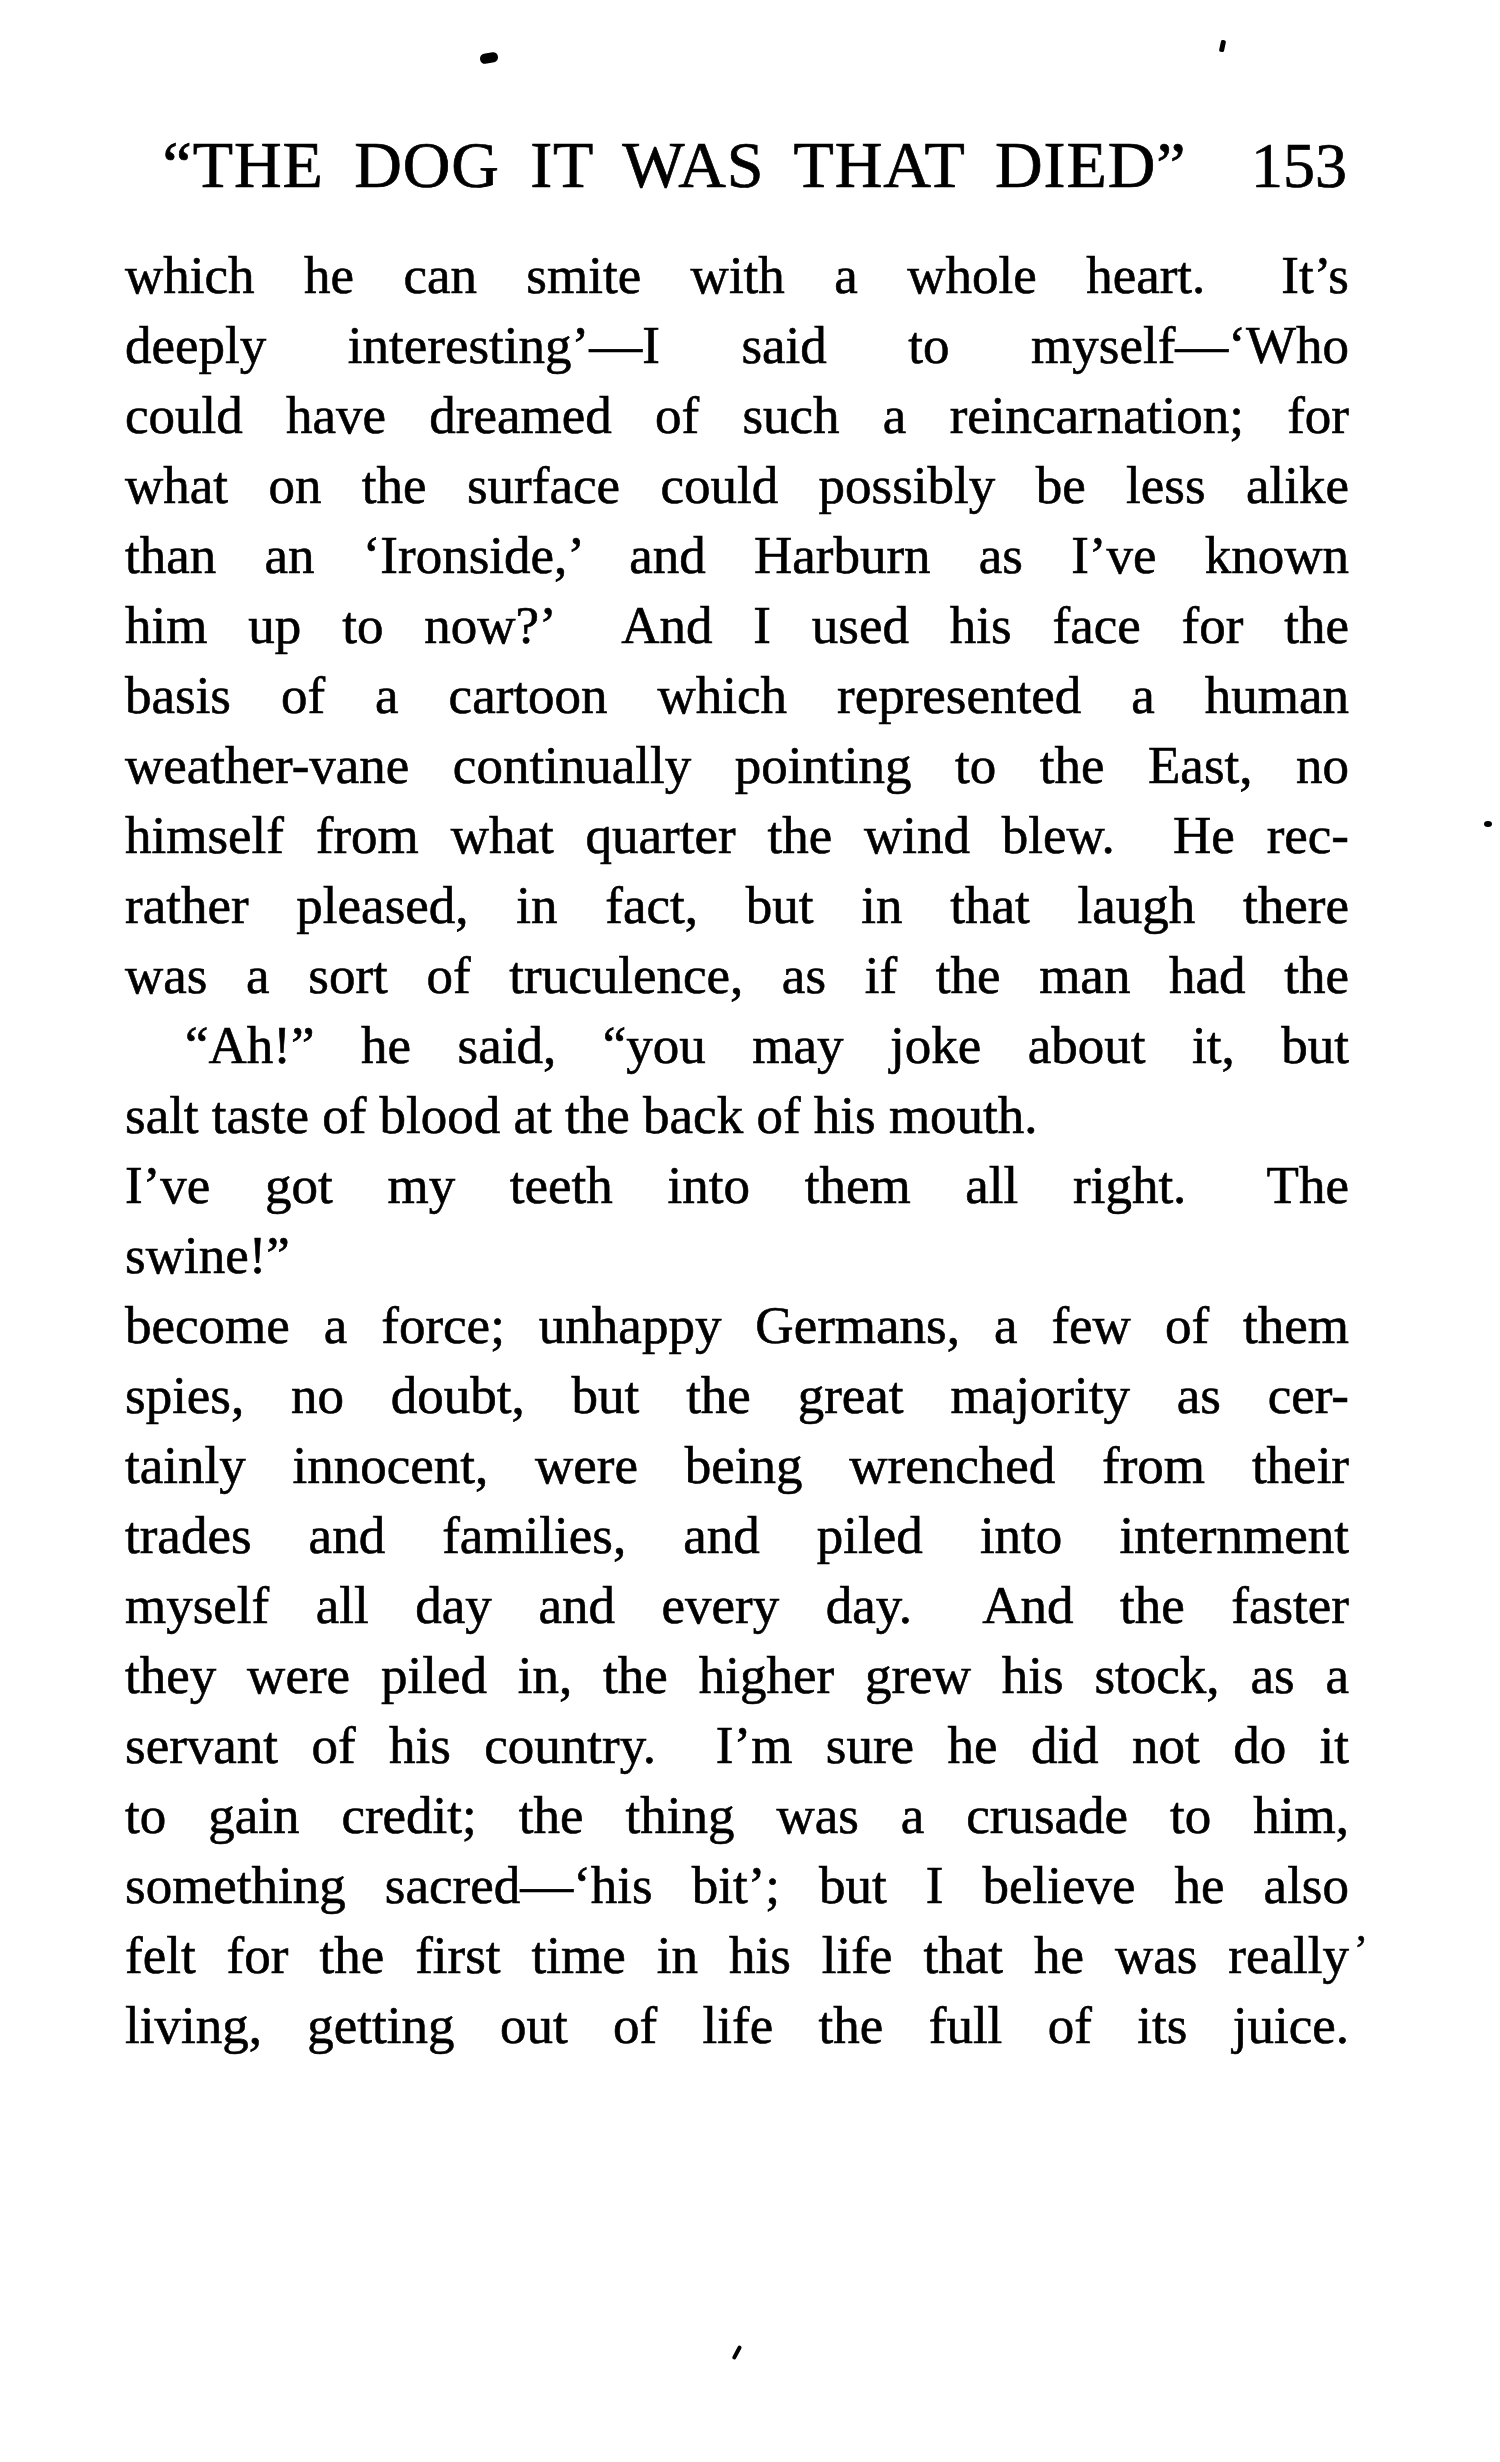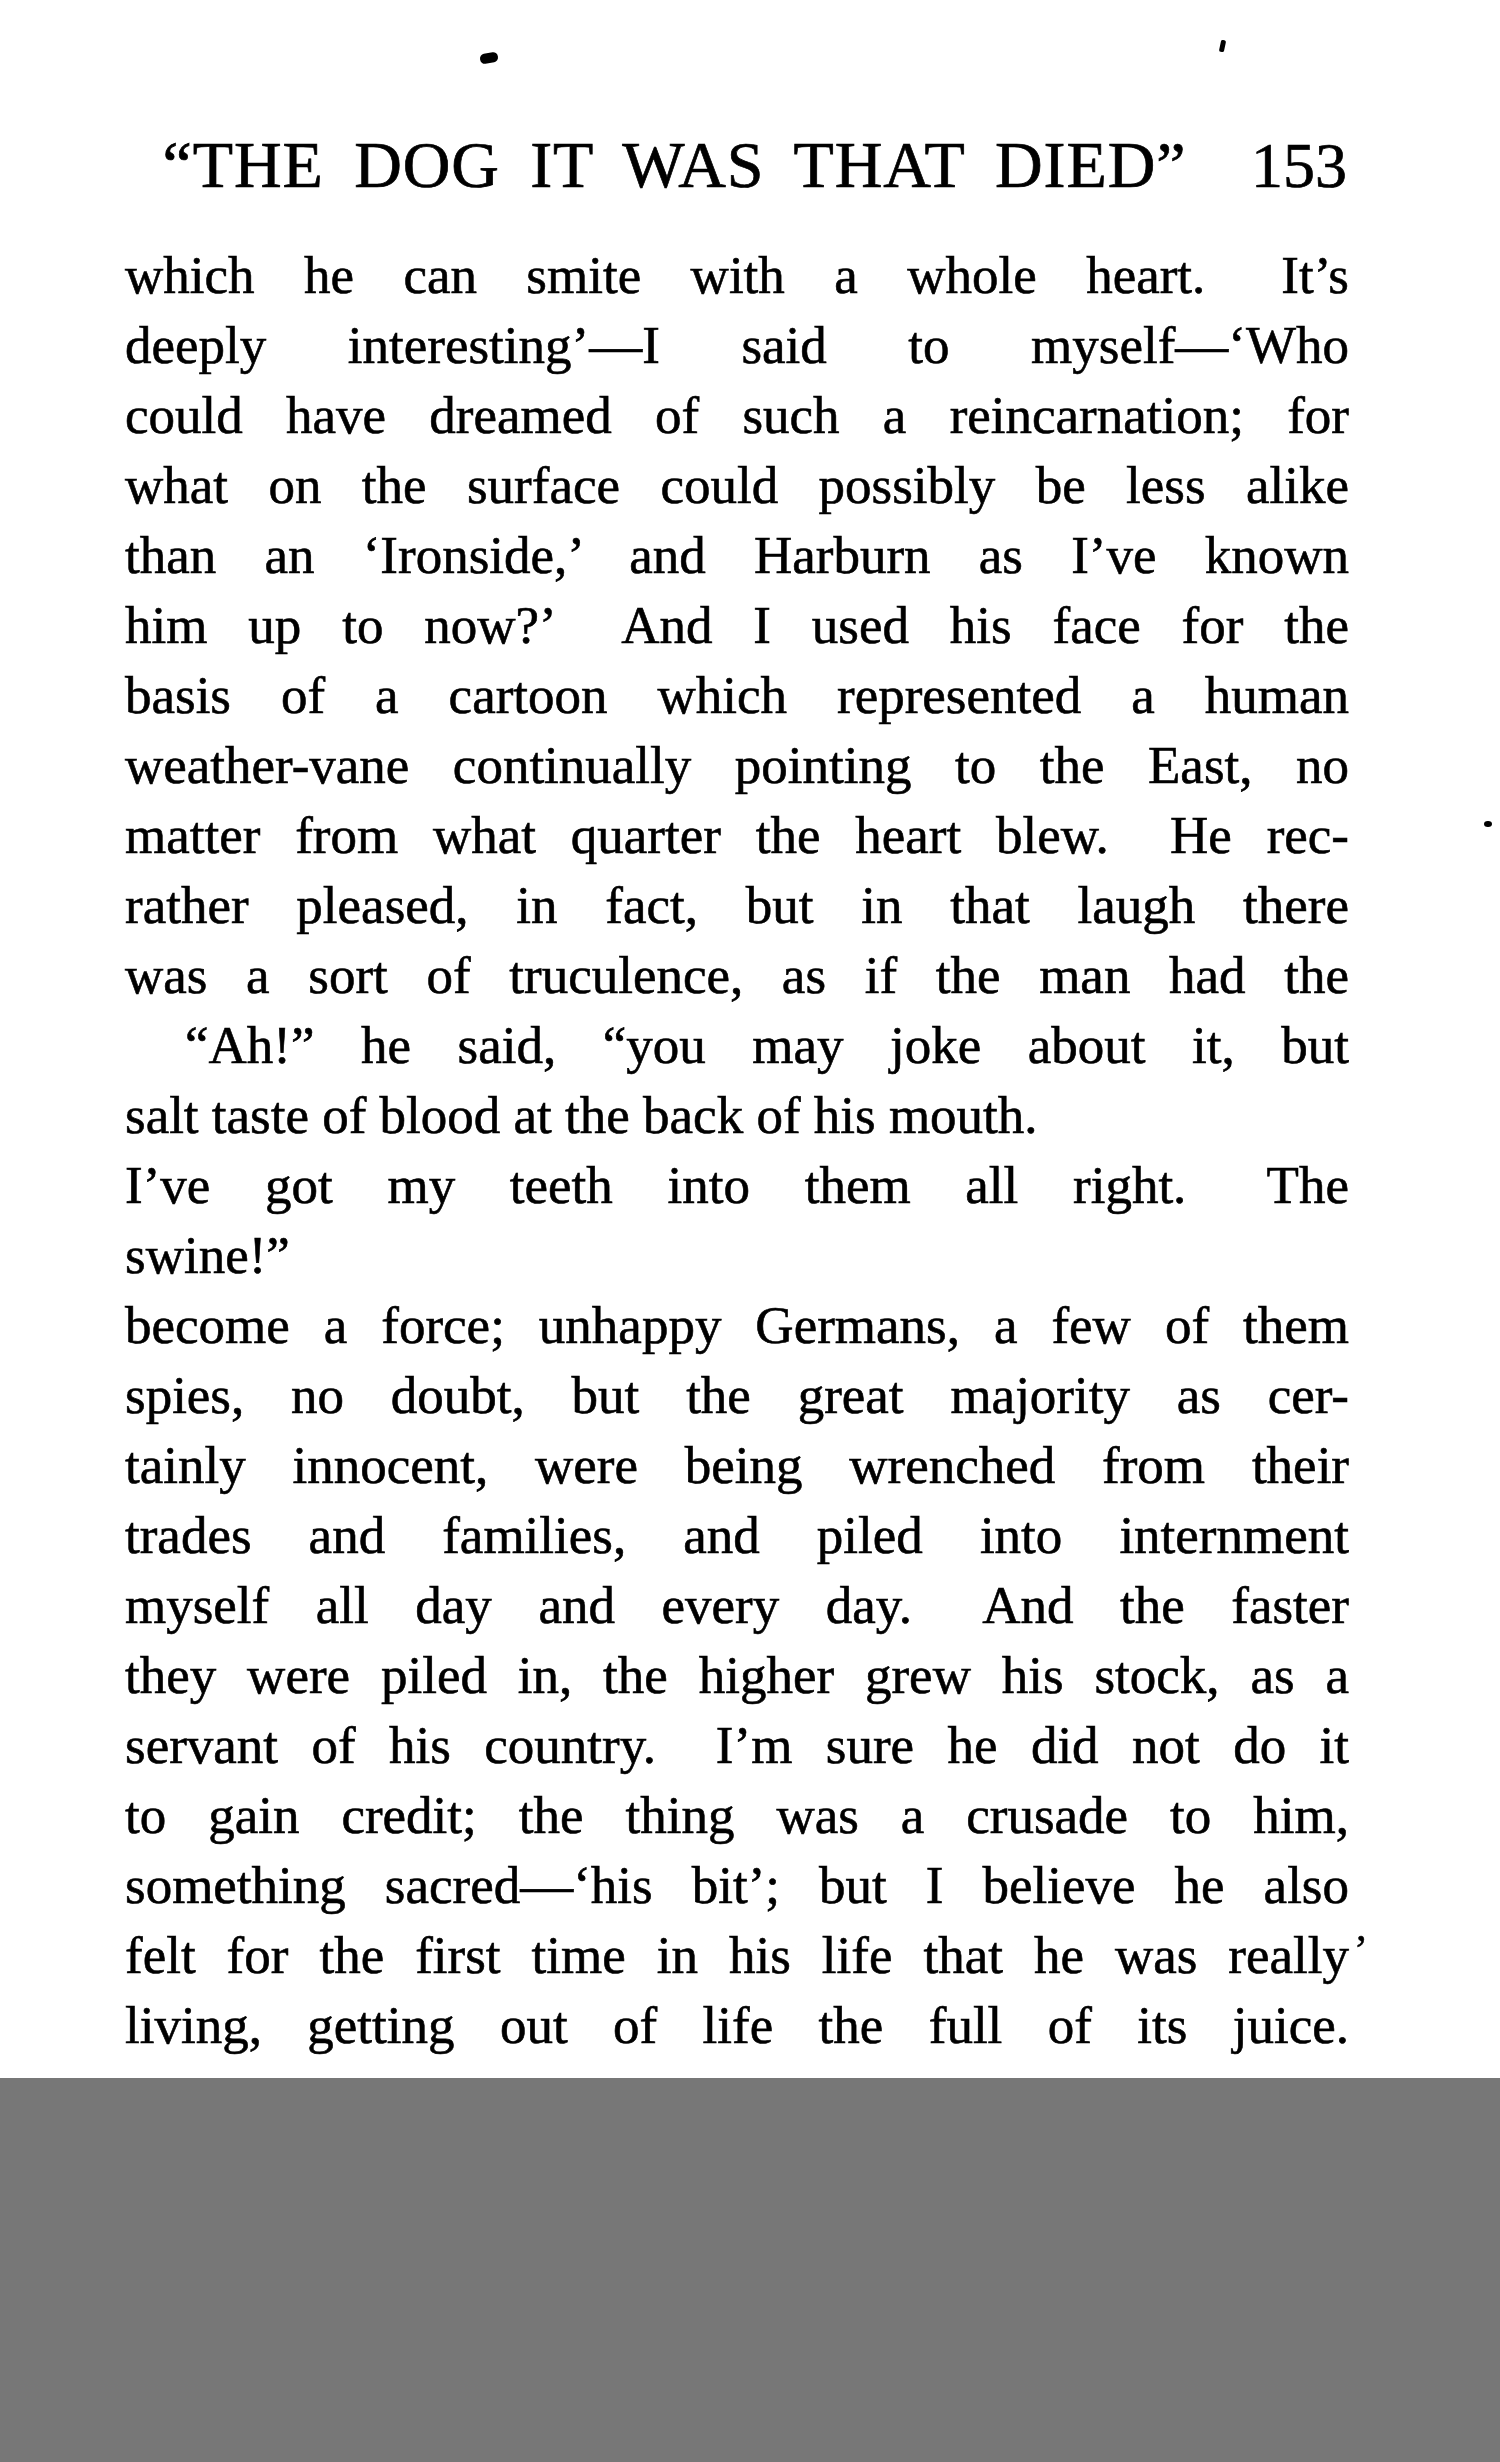--- a/index.html
+++ b/index.html
@@ -1,18 +1,18 @@
 <!DOCTYPE html>
 <html style="font-size:14.7px"><head>
 <meta charset="utf-8">
 <style>
   html,body { margin:0; padding:0; background:#777; }
   .page {
     position:relative;
-    width:1501px; height:2078px;
+    width:1501px; height:2462px;
     margin:0 auto;
     background:#ffffff;
     color:#000;
     font-family:"Liberation Serif","DejaVu Serif",serif;
     overflow:hidden;
   }
   .running-header {
     position:absolute;
     left:125px; right:154px; top:128px;
     display:flex; align-items:baseline;
@@ -70,21 +70,21 @@
 
   <div class="text-block">
     <div class="line">which he can smite with a whole heart.  It’s</div>
     <div class="line">deeply interesting’—I said to myself—‘Who</div>
     <div class="line">could have dreamed of such a reincarnation; for</div>
     <div class="line">what on the surface could possibly be less alike</div>
     <div class="line">than an ‘Ironside,’ and Harburn as I’ve known</div>
     <div class="line">him up to now?’  And I used his face for the</div>
     <div class="line">basis of a cartoon which represented a human</div>
     <div class="line">weather-vane continually pointing to the East, no</div>
-    <div class="line">matter from what quarter the heart blew.  He rec-</div>
+    <div class="line">himself from what quarter the wind blew.  He rec-</div>
     <div class="line">rather pleased, in fact, but in that laugh there</div>
     <div class="line">was a sort of truculence, as if the man had the</div>
     <div class="line indent">“Ah!” he said, “you may joke about it, but</div>
     <div class="line para-end">salt taste of blood at the back of his mouth.</div>
     <div class="line">I’ve got my teeth into them all right.  The</div>
     <div class="line para-end">swine!”</div>
     <div class="line">become a force; unhappy Germans, a few of them</div>
     <div class="line">spies, no doubt, but the great majority as cer-</div>
     <div class="line">tainly innocent, were being wrenched from their</div>
     <div class="line">trades and families, and piled into internment</div>

